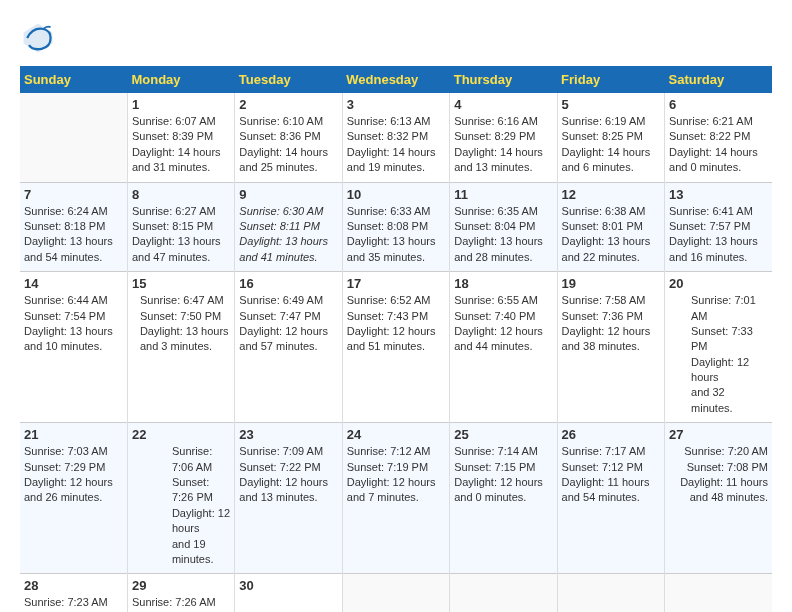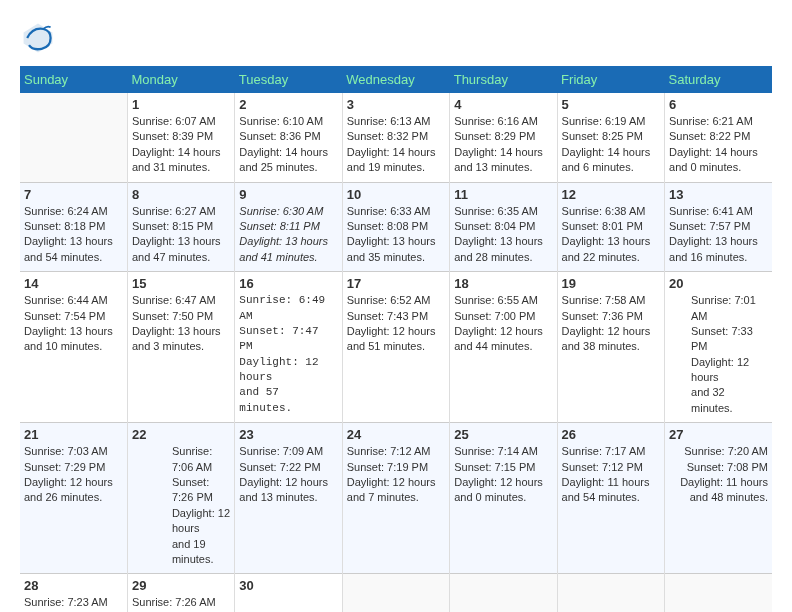--- a/index.html
+++ b/index.html
@@ -44,25 +44,25 @@
       font-size: 14px;
       color: #555;
     }
     table {
       width: 100%;
       border-collapse: collapse;
       font-size: 11px;
     }
     thead th {
       background: #1a6bb5;
-      color: #86efac;
+      color: #fde047;
       padding: 6px 4px;
       text-align: left;
       font-size: 13px;
-      font-weight: normal;
+      font-weight: bold;
     }
     tbody tr {
       border-bottom: 1px solid #ccc;
     }
     tbody td {
       vertical-align: top;
       padding: 4px 4px 6px 4px;
       border-right: 1px solid #ddd;
       width: calc(100% / 7);
       min-height: 80px;
@@ -216,43 +216,43 @@
       <tr>
         <td>
           <span class="day-num">14</span>
           <div class="cell-info" style="white-space: pre-line;">Sunrise: 6:44 AM
 Sunset: 7:54 PM
 Daylight: 13 hours
 and 10 minutes.</div>
         </td>
         <td>
           <span class="day-num">15</span>
-          <div class="cell-info" style="white-space: pre-line;">Sunrise: 6:47 AM
+          <div class="cell-info" style="white-space: pre-line; margin-left: 8px;">Sunrise: 6:47 AM
 Sunset: 7:50 PM
 Daylight: 13 hours
 and 3 minutes.</div>
         </td>
         <td>
           <span class="day-num">16</span>
-          <div class="cell-info" style="white-space: pre-line; font-family: Liberation Mono, monospace;">Sunrise: 6:49 AM
+          <div class="cell-info" style="white-space: pre-line;">Sunrise: 6:49 AM
 Sunset: 7:47 PM
 Daylight: 12 hours
 and 57 minutes.</div>
         </td>
         <td>
           <span class="day-num">17</span>
           <div class="cell-info" style="white-space: pre-line;">Sunrise: 6:52 AM
 Sunset: 7:43 PM
 Daylight: 12 hours
 and 51 minutes.</div>
         </td>
         <td>
           <span class="day-num">18</span>
           <div class="cell-info" style="white-space: pre-line;">Sunrise: 6:55 AM
-Sunset: 7:00 PM
+Sunset: 7:40 PM
 Daylight: 12 hours
 and 44 minutes.</div>
         </td>
         <td>
           <span class="day-num">19</span>
           <div class="cell-info" style="white-space: pre-line;">Sunrise: 7:58 AM
 Sunset: 7:36 PM
 Daylight: 12 hours
 and 38 minutes.</div>
         </td>

